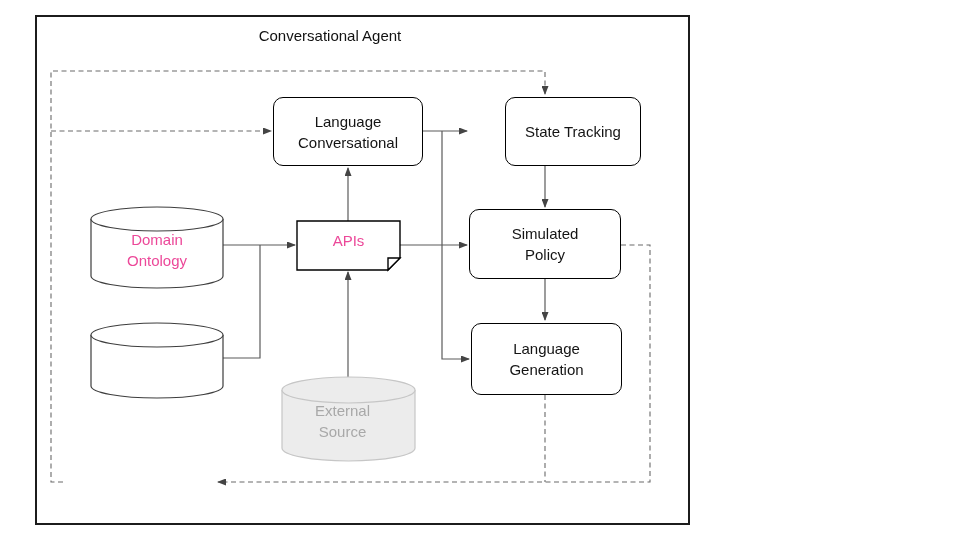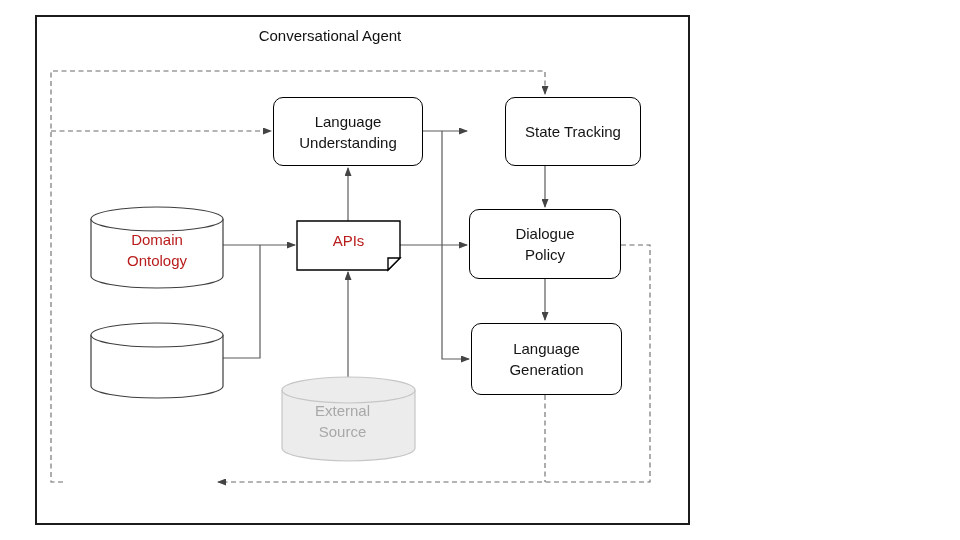--- a/index.html
+++ b/index.html
@@ -16,21 +16,21 @@
   svg.wires { position: absolute; left: 0; top: 0; width: 960px; height: 540px; }
   .node {
     position: absolute; box-sizing: border-box;
     background: #ffffff; border: 1.5px solid #000000; border-radius: 10px;
     display: flex; flex-direction: column; align-items: center; justify-content: center;
     font-size: 15px; line-height: 21px; color: #141414; text-align: center;
   }
   .label {
     position: absolute; box-sizing: border-box;
     display: flex; flex-direction: column; align-items: center; justify-content: center;
-    font-size: 15px; line-height: 21px; color: #b91c1c; text-align: center;
+    font-size: 15px; line-height: 21px; color: #ec4899; text-align: center;
     pointer-events: none;
   }
   .muted { color: #a8a8a8; }
   .node span, .label span { display: block; }
 </style>
 </head>
 <body>
 
 <div class="canvas">
 
@@ -80,29 +80,29 @@
       <path d="M400,258 L388,258 L388,270 Z" fill="#ffffff"></path>
     </g>
   </svg>
 
   <div class="frame"></div>
 
   <div class="title">Conversational Agent</div>
 
   <div class="node" style="left:273px; top:97px; width:150px; height:69px;">
     <span>Language</span>
-    <span>Understanding</span>
+    <span>Conversational</span>
   </div>
 
   <div class="node" style="left:469px; top:97px; width:136px; height:69px;margin-left:36px;">
     <span>State Tracking</span>
   </div>
 
   <div class="node" style="left:469px; top:209px; width:152px; height:70px;">
-    <span>Dialogue</span>
+    <span>Simulated</span>
     <span>Policy</span>
   </div>
 
   <div class="node" style="left:471px; top:323px; width:151px; height:72px;">
     <span>Language</span>
     <span>Generation</span>
   </div>
 
 
   <div class="label" style="left:297px; top:221px; width:103px; height:38px;">

